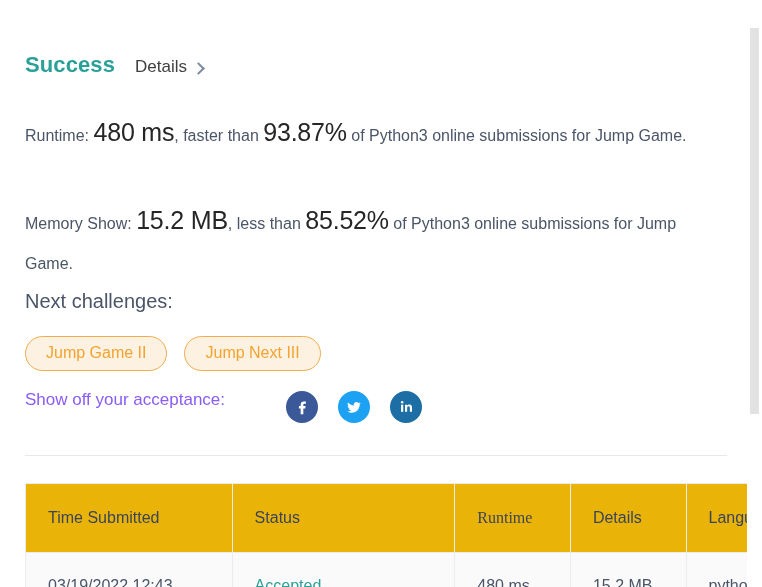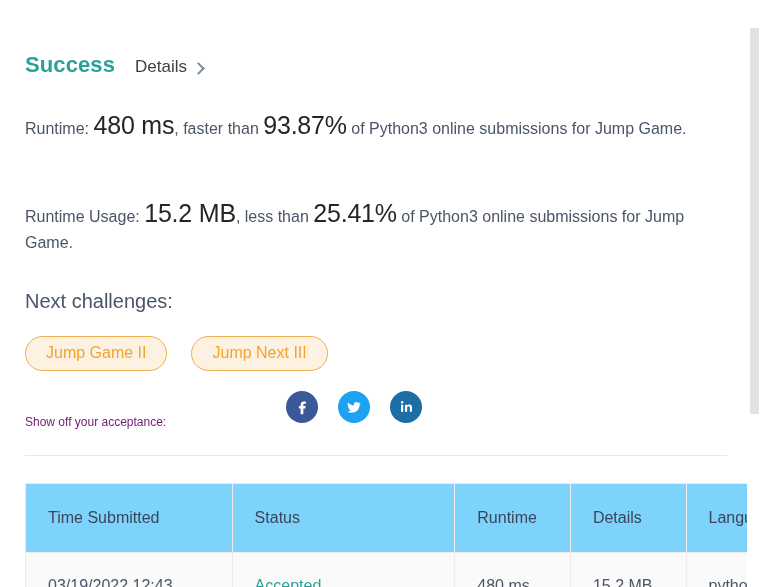--- a/index.html
+++ b/index.html
@@ -65,21 +65,21 @@
     position: relative;
     top: 1px;
   }
 
   
   .stat-block {
     position: absolute;
     left: 25px;
     width: 690px;
     font-size: 16px;
-    line-height: 26px;
+    line-height: 40px;
     color: #4a5568;
   }
   .stat-runtime { top: 84px; }
   .stat-memory  { top: 172px; }
   .big {
     font-size: 25px;
     color: #262626;
     letter-spacing: -0.2px;
   }
 
@@ -89,41 +89,41 @@
     left: 25px;
     top: 262px;
     font-size: 20px;
     color: #4a5568;
   }
   .pill-row {
     position: absolute;
     left: 25px;
     top: 308px;
     display: flex;
-    gap: 24px;
+    gap: 17px;
   }
   .pill {
     border: 1px solid #f0ad4e;
     background: #fdf2e2;
     color: #f3a32e;
     border-radius: 20px;
     font-size: 16px;
     padding: 8px 20px 9px 20px;
     white-space: nowrap;
     cursor: pointer;
     line-height: 1;
   }
 
   
   .share-label {
     position: absolute;
     left: 25px;
-    top: 387px;
-    font-size: 12px;
-    color: #701a75;
+    top: 362px;
+    font-size: 17px;
+    color: #8b5cf6;
   }
   .share-icons {
     position: absolute;
     left: 286px;
     top: 363px;
     display: flex;
     gap: 20px;
   }
   .sicon {
     width: 32px;
@@ -159,32 +159,32 @@
   .subs-table td {
     border: 1px solid #ececec;
     text-align: left;
     font-weight: normal;
     color: #44506b;
     white-space: nowrap;
   }
   .subs-table th {
     height: 69px;
     padding: 0 22px;
-    background: #7dd3fc;
+    background: #eab308;
     color: #3b4559;
   }
   .subs-table td {
     height: 66px;
     padding: 0 22px;
     background: #fafafa;
     color: #4a5568;
   }
   .col-time { width: 193px; }
   .col-status { width: 208px; }
-  .col-runtime { width: 108px; }
+  .col-runtime { width: 108px; font-family: Liberation Serif, serif; }
   .col-memory { width: 108px; }
   .col-language { width: 120px; }
   .accepted-link {
     color: #2aa198;
     cursor: pointer;
   }
   .num-cell { text-align: right; }
 
   
   .scroll-track {
@@ -218,21 +218,21 @@
         <span>Details</span>
         <span class="chev"></span>
       </span>
     </div>
 
     <div class="stat-block stat-runtime">
       <span>Runtime:</span><span> </span><span class="big">480 ms</span><span>, faster than </span><span class="big">93.87%</span><span> of Python3 online submissions for Jump Game.</span>
     </div>
 
     <div class="stat-block stat-memory">
-      <span>Runtime Usage:</span><span> </span><span class="big">15.2 MB</span><span>, less than </span><span class="big">25.41%</span><span> of Python3 online submissions for Jump Game.</span>
+      <span>Memory Show:</span><span> </span><span class="big">15.2 MB</span><span>, less than </span><span class="big">85.52%</span><span> of Python3 online submissions for Jump Game.</span>
     </div>
 
     <div class="next-label">Next challenges:</div>
     <div class="pill-row">
       <span class="pill">Jump Game II</span>
       <span class="pill">Jump Next III</span>
     </div>
 
     <div class="share-label">Show off your acceptance:</div>
     <div class="share-icons">

